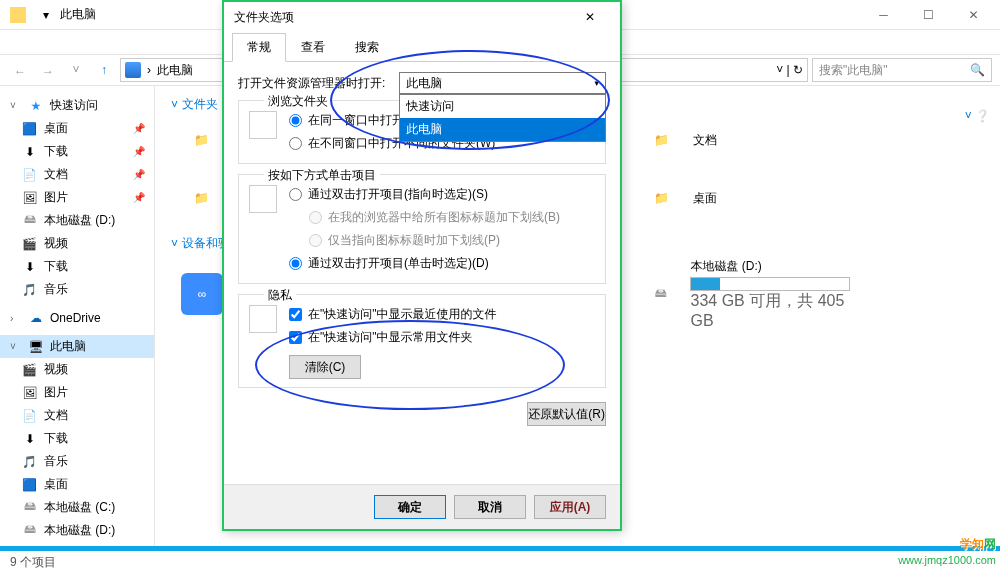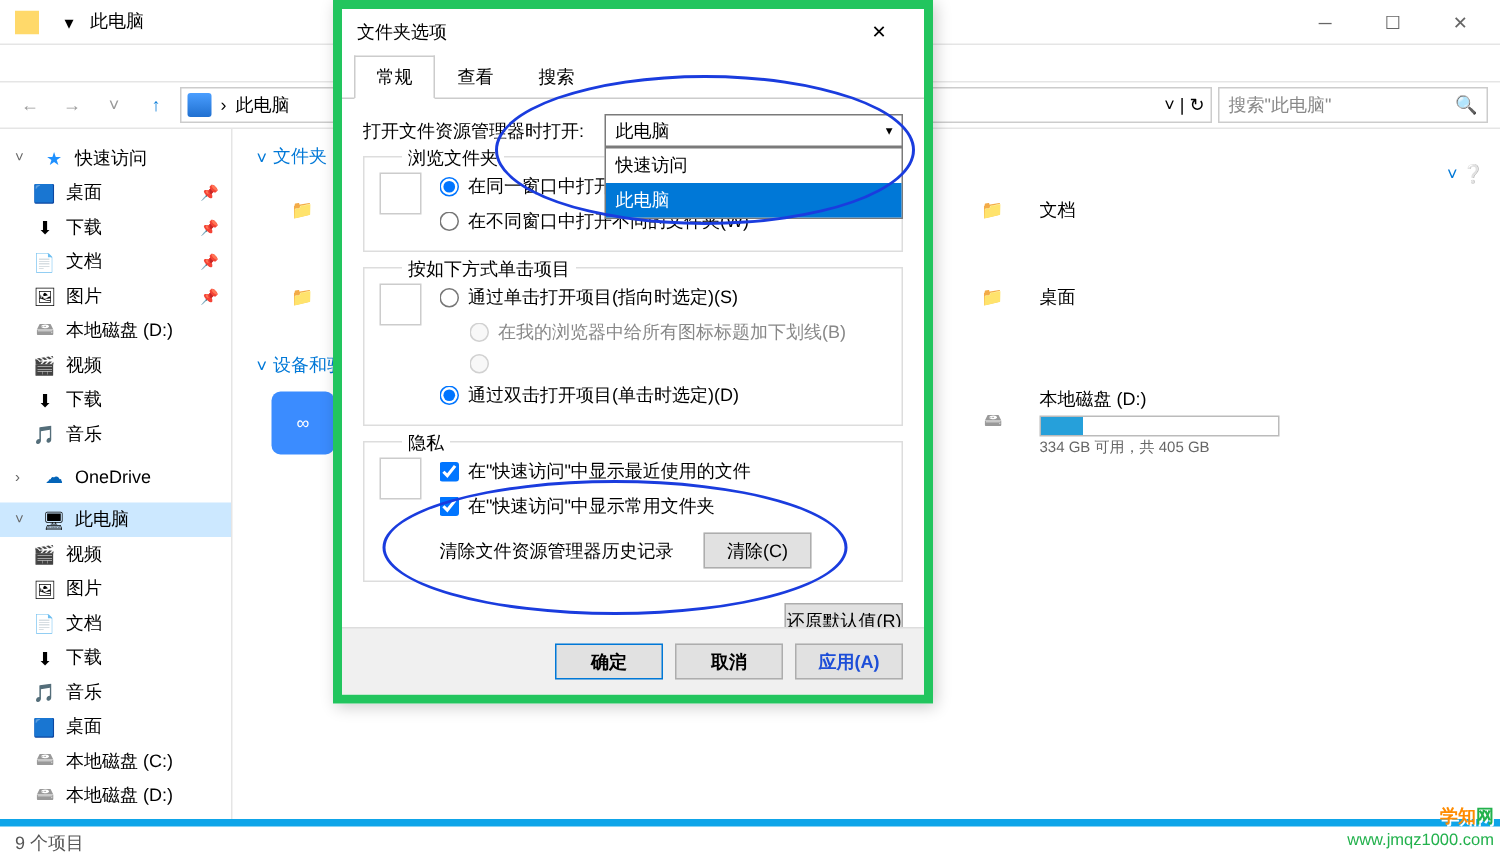--- a/index.html
+++ b/index.html
@@ -29,42 +29,42 @@
 .nav-ico { width: 16px; height: 16px; display: inline-flex; align-items: center; justify-content: center; flex-shrink: 0; }
 .caret { width: 12px; font-size: 10px; color: #666; }
 .content { flex: 1; padding: 10px 16px; }
 .section-hdr { color: #0078d7; display: flex; align-items: center; gap: 4px; margin-bottom: 6px; }
 .item-grid { display: flex; flex-wrap: wrap; gap: 10px 20px; margin-bottom: 16px; margin-left: 10px; }
 .grid-item { display: flex; align-items: center; gap: 10px; width: 180px; }
 .big-ico { width: 42px; height: 42px; display: flex; align-items: center; justify-content: center; }
 .drive-bar { width: 160px; height: 14px; border: 1px solid #bbb; background: #fff; margin-top: 2px; }
 .drive-bar-fill { height: 100%; background: #26a0da; }
 .statusbar { position: absolute; bottom: 0; left: 0; right: 0; height: 22px; padding: 3px 10px; color: #555; border-top: 5px solid #0ea5e9; }
-.dialog { position: absolute; left: 222px; top: 0; width: 400px; height: 469px; background: #fff; border: 6px solid #22c55e; box-shadow: 2px 2px 10px rgba(0,0,0,0.2); z-index: 10; }
+.dialog { position: absolute; left: 222px; top: 0; width: 400px; height: 531px; background: #fff; border: 2px solid #22c55e; box-shadow: 2px 2px 10px rgba(0,0,0,0.2); z-index: 10; }
 .dlg-title { height: 30px; display: flex; align-items: center; padding: 0 10px; }
 .dlg-close { margin-left: auto; width: 40px; text-align: center; }
 .dlg-tabs { display: flex; padding: 0 8px; border-bottom: 1px solid #ccc; }
 .dlg-tab { padding: 5px 14px; border: 1px solid transparent; cursor: pointer; position: relative; top: 1px; }
 .dlg-tab.active { border: 1px solid #ccc; border-bottom: 1px solid #fff; background: #fff; }
 .dlg-body { padding: 10px 14px; }
 .dlg-row { display: flex; align-items: center; gap: 14px; margin-bottom: 6px; }
 .combo { flex: 1; height: 22px; border: 1px solid #7a7a7a; display: flex; align-items: center; padding: 0 6px; background: #fff; position: relative; }
 .combo-arrow { margin-left: auto; font-size: 9px; }
 .combo-list { position: absolute; top: 21px; left: -1px; right: -1px; background: #fff; border: 1px solid #7a7a7a; z-index: 20; }
 .combo-opt { padding: 3px 6px; }
 .combo-opt.hover { background: #0078d7; color: #fff; }
 .group { border: 1px solid #ddd; padding: 8px 10px 8px 10px; margin-bottom: 10px; position: relative; }
 .group-title { position: absolute; top: -8px; left: 8px; background: #fff; padding: 0 4px; margin-left: 17px; }
 .radio-row, .check-row { display: flex; align-items: center; gap: 6px; padding: 3px 0 3px 40px; }
 .radio-row.sub { padding-left: 60px; color: #888; }
 .group-ico { position: absolute; left: 10px; top: 10px; width: 28px; height: 28px; border: 1px solid #ccc; }
 .dlg-btns { display: flex; gap: 8px; justify-content: flex-end; padding: 10px 14px; border-top: 1px solid #ddd; position: absolute; bottom: 0; left: 0; right: 0; background: #f0f0f0; font-weight: bold; }
 .btn { min-width: 72px; height: 24px; border: 1px solid #adadad; background: #e1e1e1; display: flex; align-items: center; justify-content: center; cursor: pointer; }
 .btn.primary { border-color: #0078d7; }
-.btn.disabled { color: #1d4ed8; }
+.btn.disabled { color: #7f1d1d; }
 .restore-row { display: flex; justify-content: flex-end; padding: 4px 0; }
 .clear-row { display: flex; align-items: center; padding-left: 40px; gap: 20px; margin-top: 6px;}
 .annot { position: absolute; border: 2px solid #1a3cde; border-radius: 50%; pointer-events: none; z-index: 50; }
 .watermark { position: absolute; right: 4px; bottom: 2px; text-align: right; z-index: 60; }
 .wm-main { font-size: 22px; font-weight: bold; }
 .wm-main .c1 { color: #ff8c00; text-shadow: 1px 1px 0 #fff; }
 .wm-main .c2 { color: #22b14c; text-shadow: 1px 1px 0 #fff; }
 .wm-url { color: #22b14c; font-size: 11px; }
 .star { color: #1e90ff; }
 .folder-y { color: #ffcc4d; }
@@ -237,21 +237,21 @@
               <div style="color:#888">双击</div>
             </div>
           </div>
         <div class="grid-item" style="margin-left:260px;width:220px">
           <div class="big-ico disk">🖴</div>
           <div>
             <div>本地磁盘 (D:)</div>
             <div class="drive-bar">
                 <div class="drive-bar-fill" style="width:18%"></div>
               </div>
-            <div style="color:#666;font-size:10px">334 GB 可用，共 405 GB</div>
+            <div style="color:#666;font-size:16px">334 GB 可用，共 405 GB</div>
           </div>
         </div>
       </div>
     </div>
   </div>
   <div class="statusbar"><span>9 个项目</span></div>
 </div>
 
 <div class="dialog">
   <div class="dlg-title">
@@ -285,47 +285,47 @@
       <div class="radio-row">
           <input type="radio" style="">
           <span>在不同窗口中打开不同的文件夹(W)</span>
         </div>
     </div>
     <div class="group">
       <span class="group-title">按如下方式单击项目</span>
       <div class="group-ico"></div>
       <div class="radio-row">
           <input type="radio" style="">
-          <span>通过单击打开项目(指向时选定)(S)</span>
+          <span>通过双击打开项目(指向时选定)(S)</span>
         </div>
       <div class="radio-row sub">
           <input type="radio" disabled="" style="">
           <span>在我的浏览器中给所有图标标题加下划线(B)</span>
         </div>
       <div class="radio-row sub">
           <input type="radio" disabled="" style="">
+          <span>仅当指向图标标题时加下划线(P)</span>
         </div>
       <div class="radio-row">
           <input type="radio" checked="" style="">
           <span>通过双击打开项目(单击时选定)(D)</span>
         </div>
     </div>
     <div class="group">
       <span class="group-title">隐私</span>
       <div class="group-ico"></div>
       <div class="check-row">
           <input type="checkbox" checked="" style="">
           <span>在"快速访问"中显示最近使用的文件</span>
         </div>
       <div class="check-row">
           <input type="checkbox" checked="" style="">
           <span>在"快速访问"中显示常用文件夹</span>
         </div>
       <div class="clear-row">
-        <span>清除文件资源管理器历史记录</span>
         <div class="btn">清除(C)</div>
       </div>
     </div>
     <div class="restore-row">
       <div class="btn">还原默认值(R)</div>
     </div>
   </div>
   <div class="dlg-btns">
     <div class="btn primary">确定</div>
     <div class="btn">取消</div>

